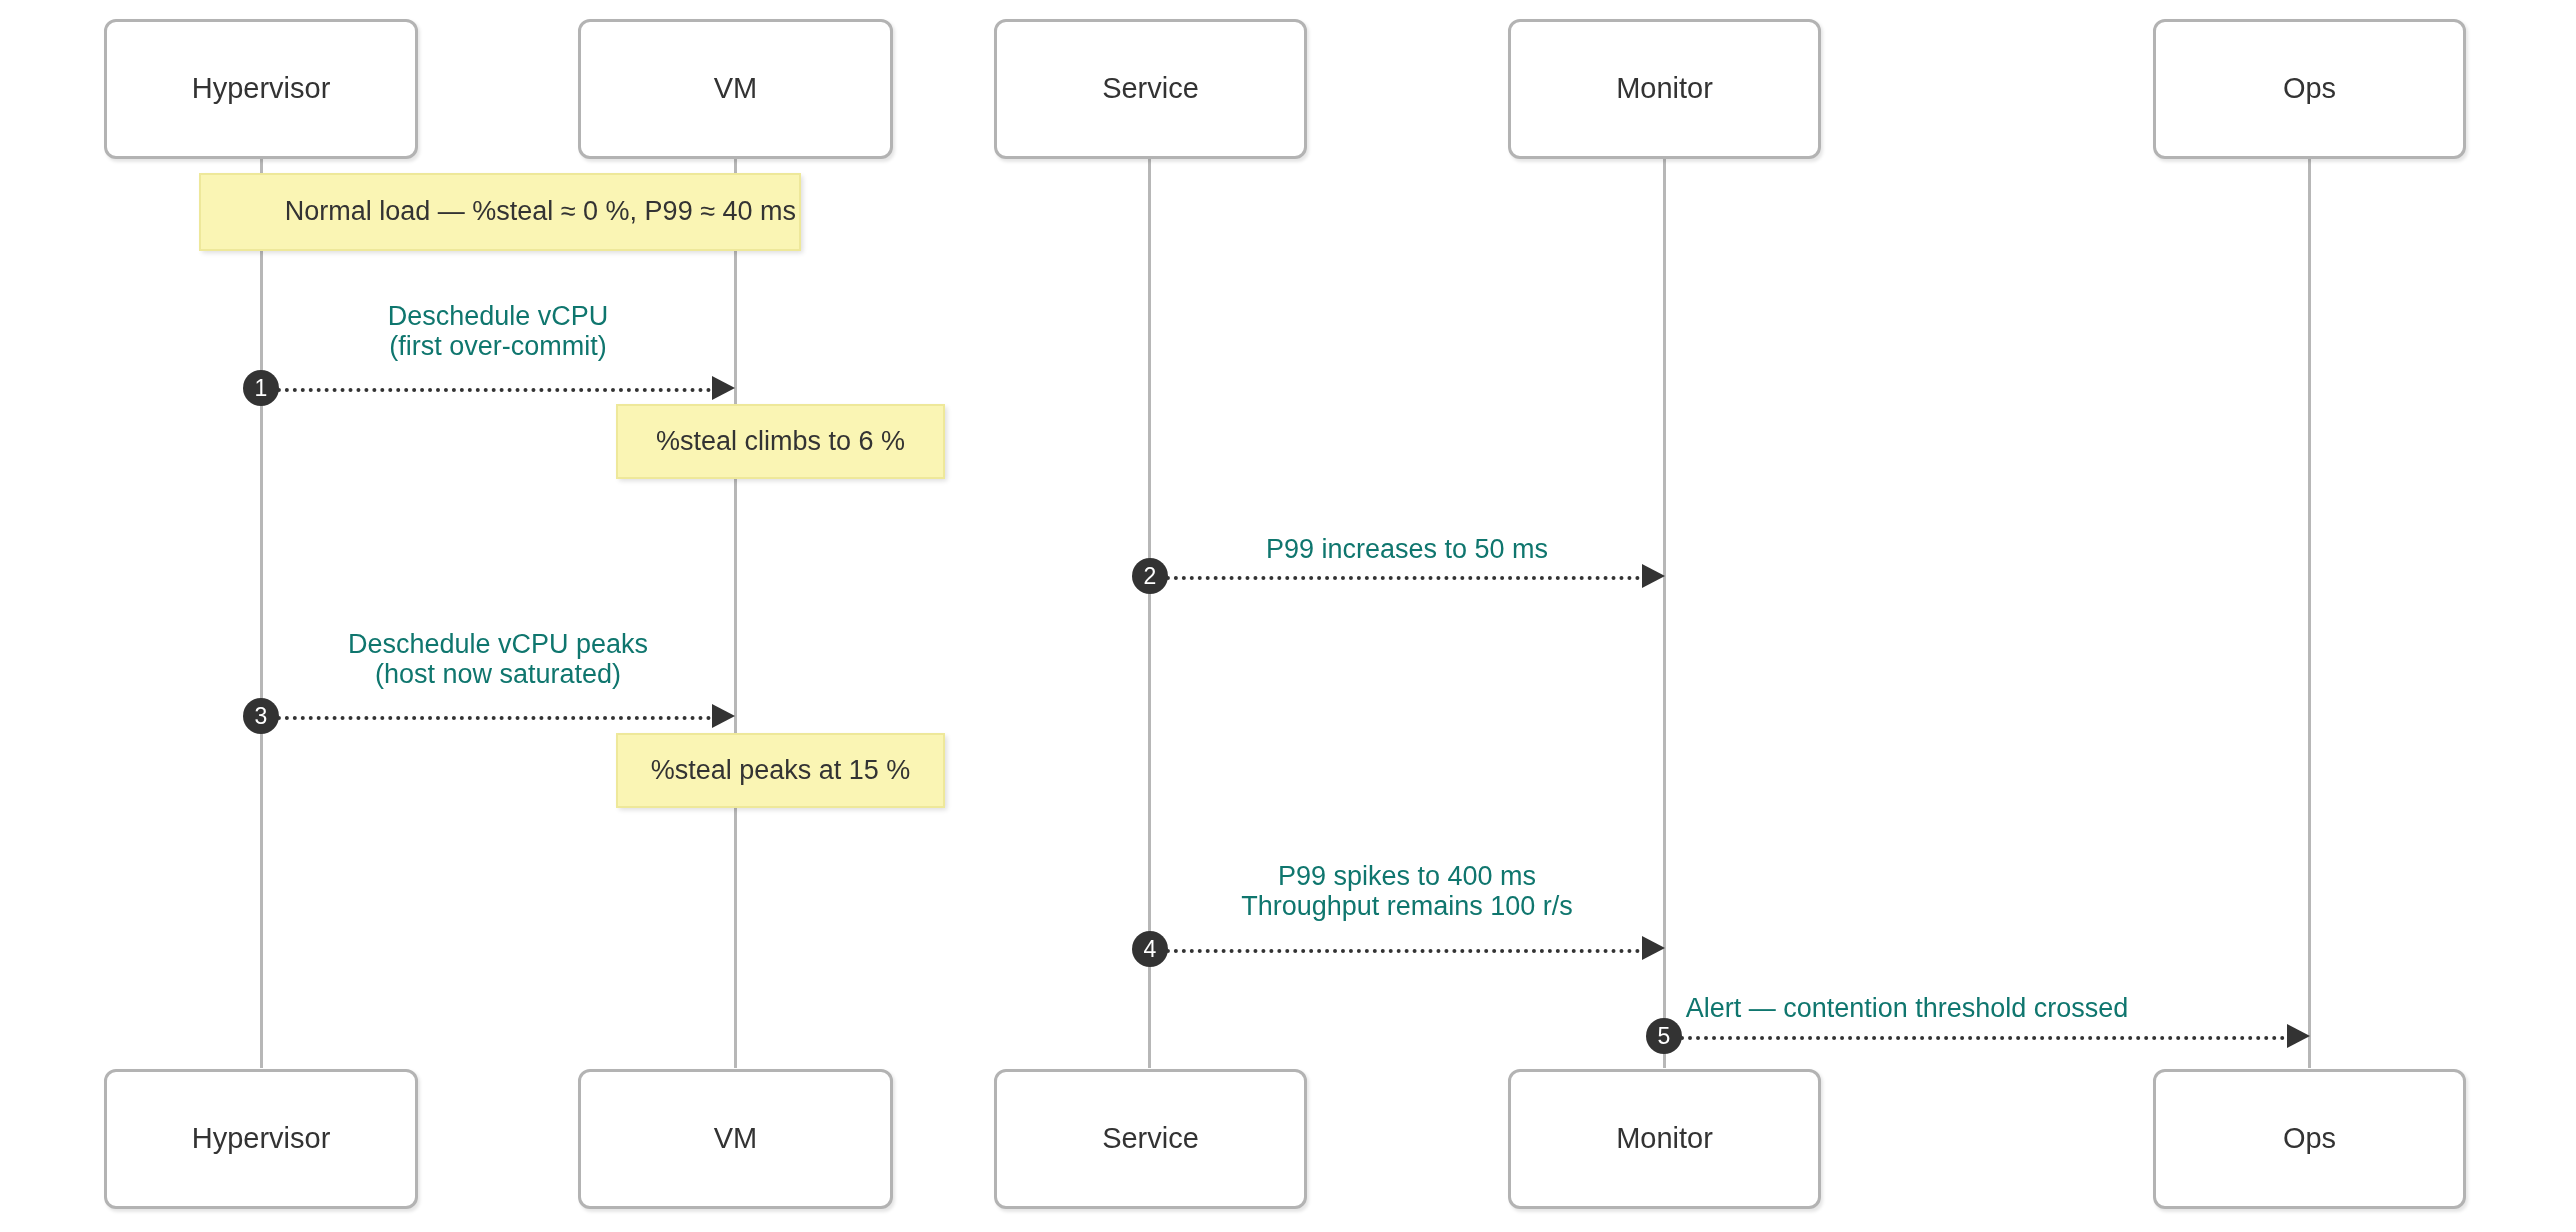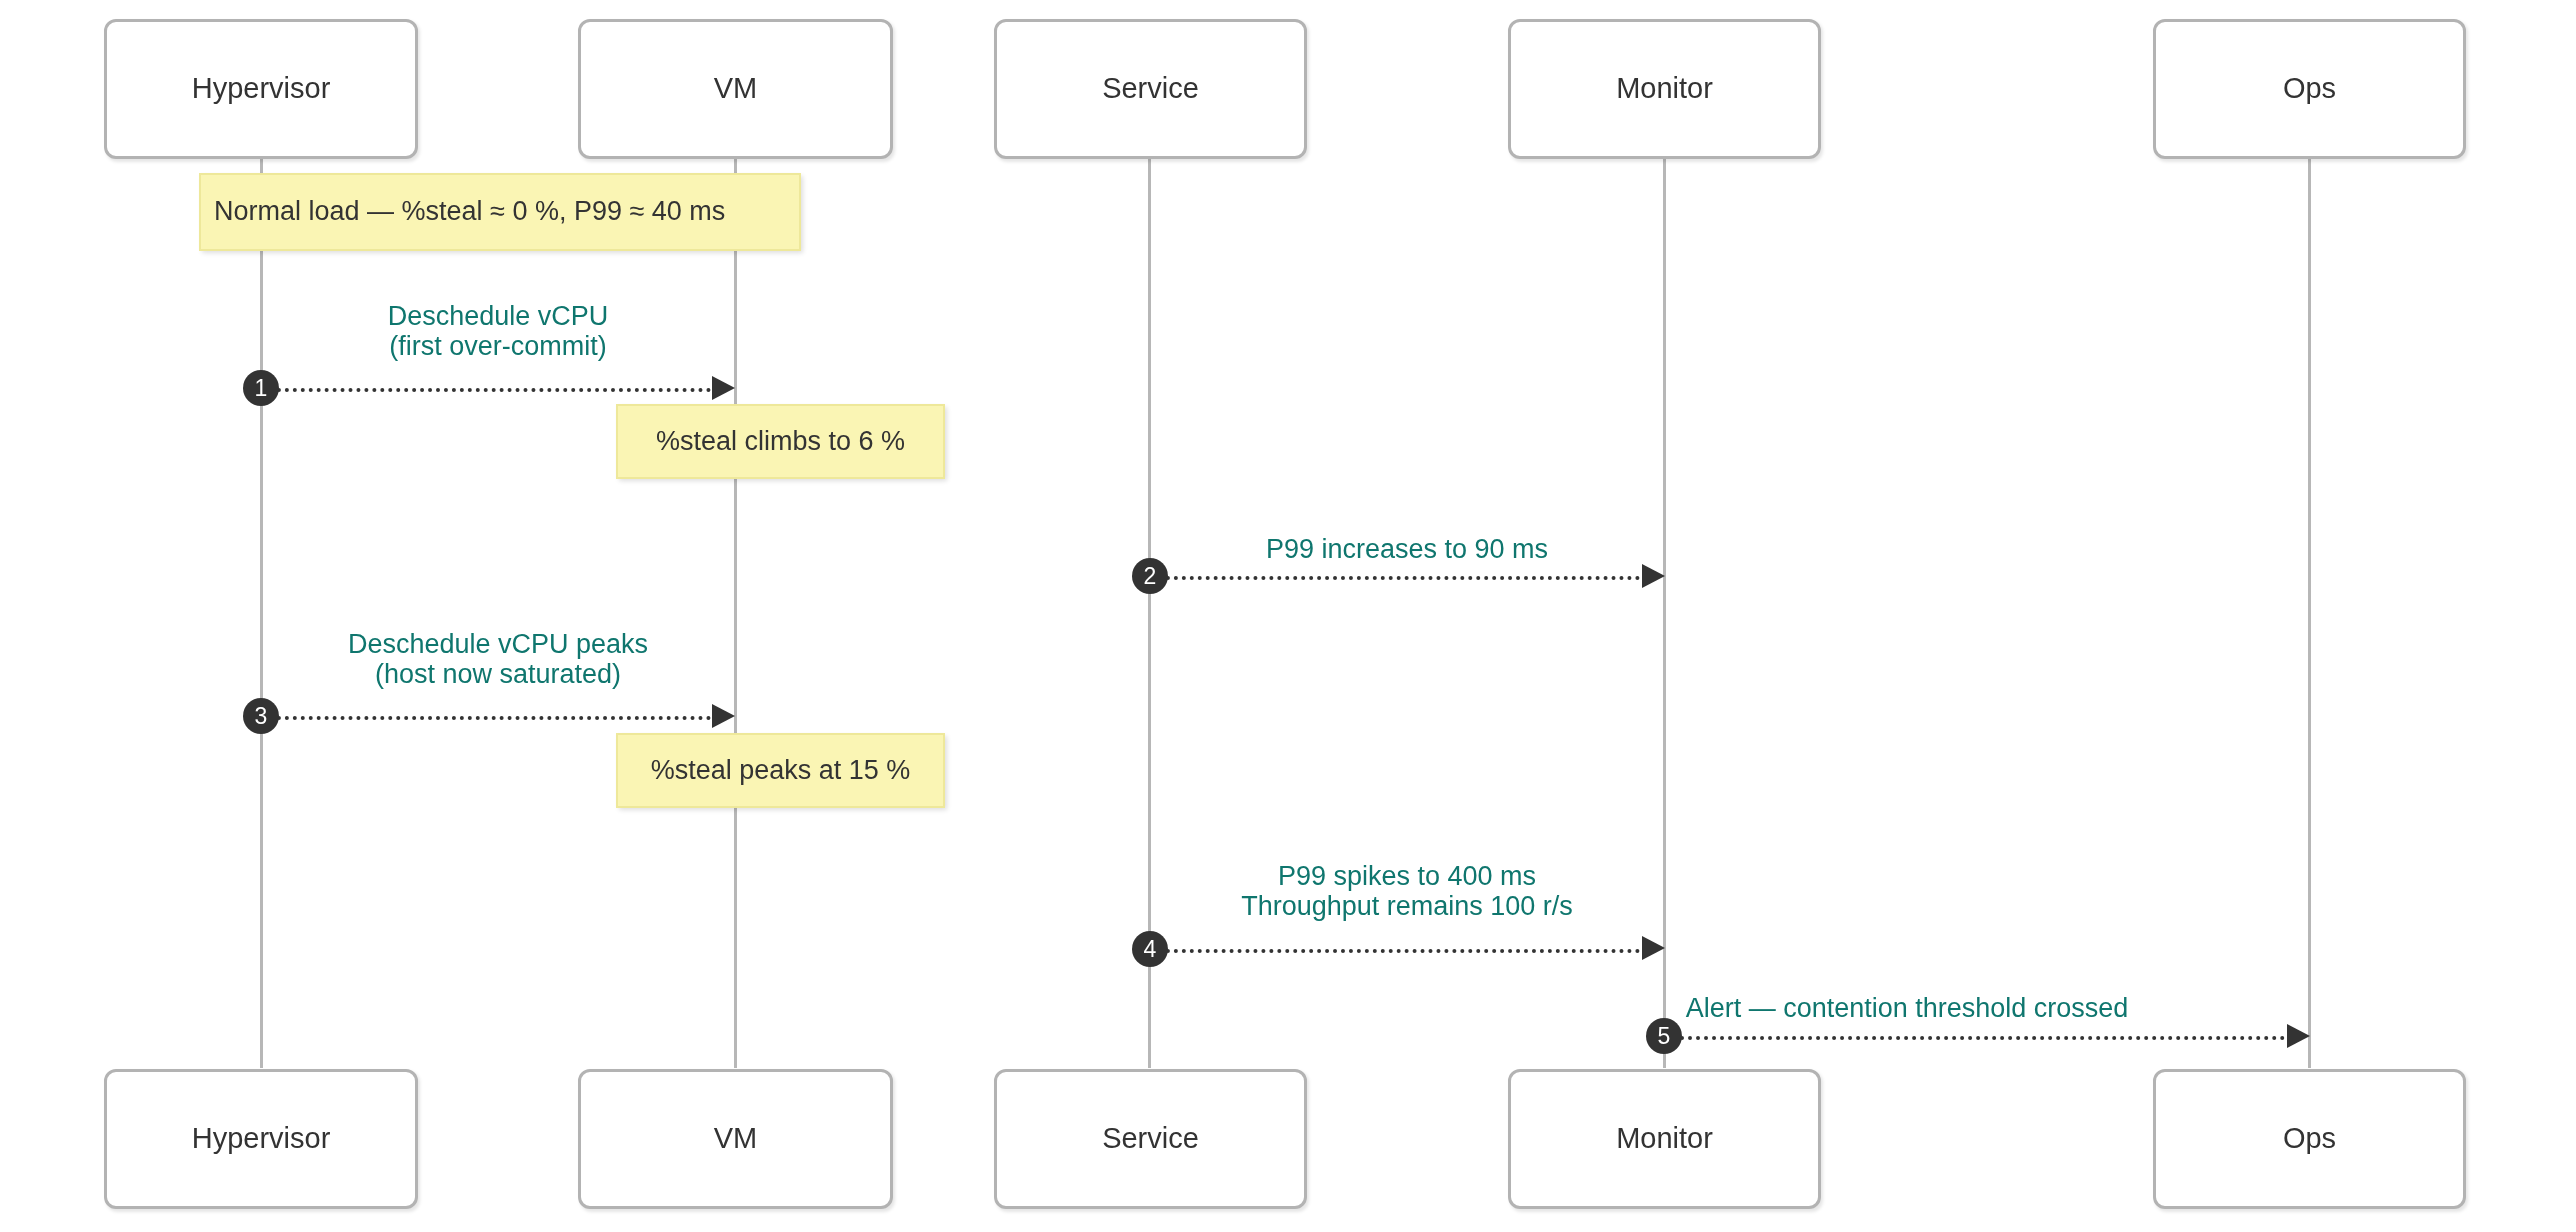--- a/index.html
+++ b/index.html
@@ -46,22 +46,22 @@
   }
 
   
   .note {
     position: absolute;
     box-sizing: border-box;
     background: #faf5b4;
     border: 2px solid #eee89a;
     display: flex;
     align-items: center;
-    justify-content: flex-start;
-    padding: 0 13px;
+    justify-content: flex-end;
+    padding: 0 3px;
     color: #333333;
     font-size: 27px;
     line-height: 1.15;
     box-shadow: 2.7px 3.4px 4.7px rgba(0,0,0,0.13);
     white-space: nowrap;
   }
   .note.center { justify-content: center; padding: 0 12px; margin-left: 44px; }
 
   
   .message {
@@ -156,21 +156,21 @@
         <div class="msg-arrow" style="left: 712px; top: 376px;"></div>
         <div class="msg-label" style="left: 498px; top: 301px;">Deschedule vCPU
 (first over-commit)</div>
         <div class="seq-num" style="left: 261px; top: 388px;">
           <span>1</span>
         </div>
       </div>
       <div class="message">
         <div class="msg-line" style="left: 1150px; top: 576px; width: 490px;"></div>
         <div class="msg-arrow" style="left: 1642px; top: 564px;"></div>
-        <div class="msg-label" style="left: 1407px; top: 534px;">P99 increases to 90 ms</div>
+        <div class="msg-label" style="left: 1407px; top: 534px;">P99 increases to 50 ms</div>
         <div class="seq-num" style="left: 1150px; top: 576px;">
           <span>2</span>
         </div>
       </div>
       <div class="message">
         <div class="msg-line" style="left: 261px; top: 716px; width: 450px;"></div>
         <div class="msg-arrow" style="left: 712px; top: 704px;"></div>
         <div class="msg-label" style="left: 498px; top: 629px;">Deschedule vCPU peaks
 (host now saturated)</div>
         <div class="seq-num" style="left: 261px; top: 716px;">

